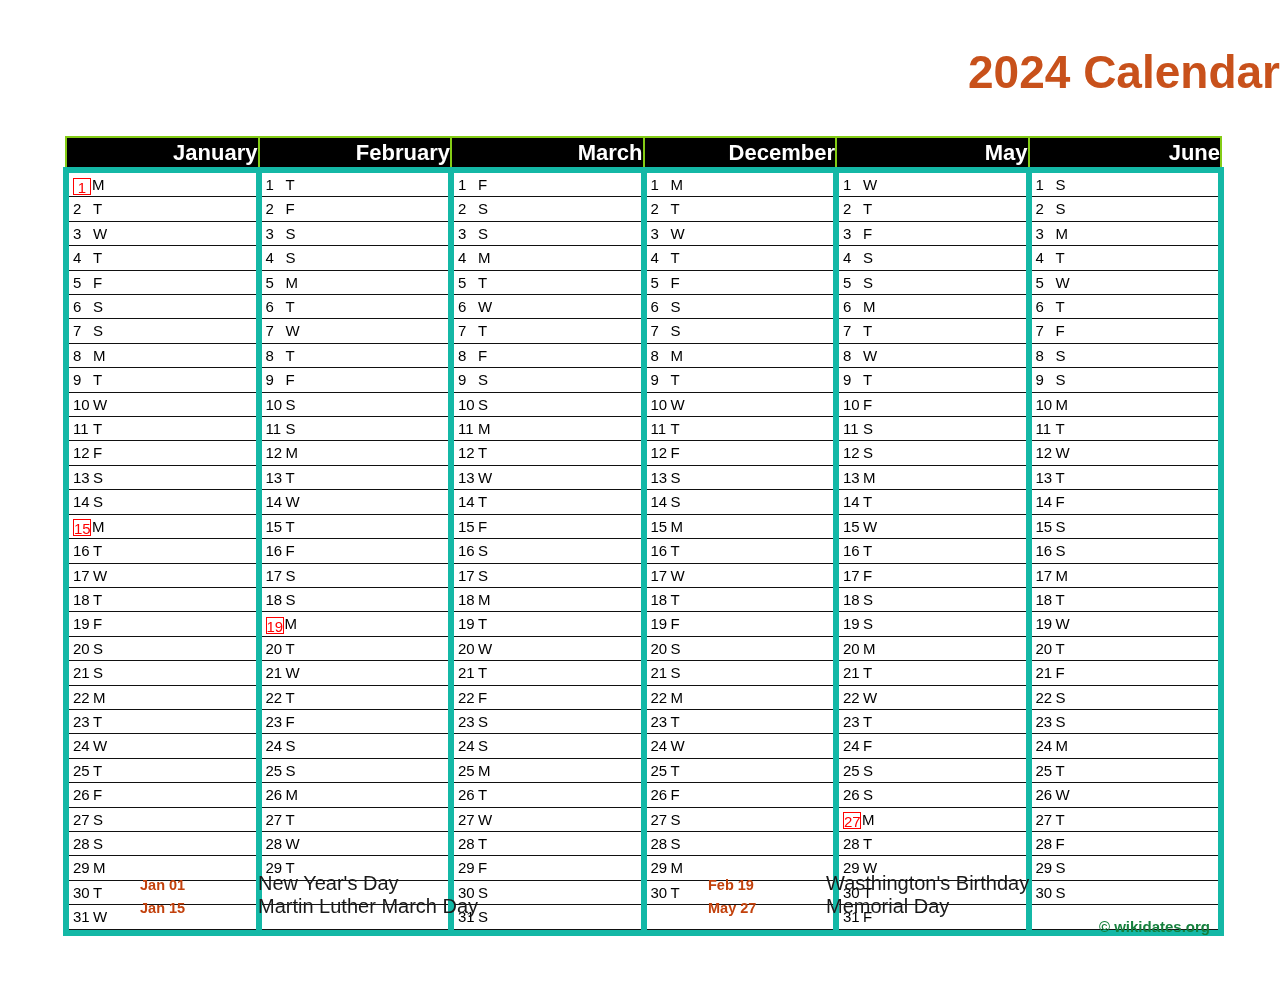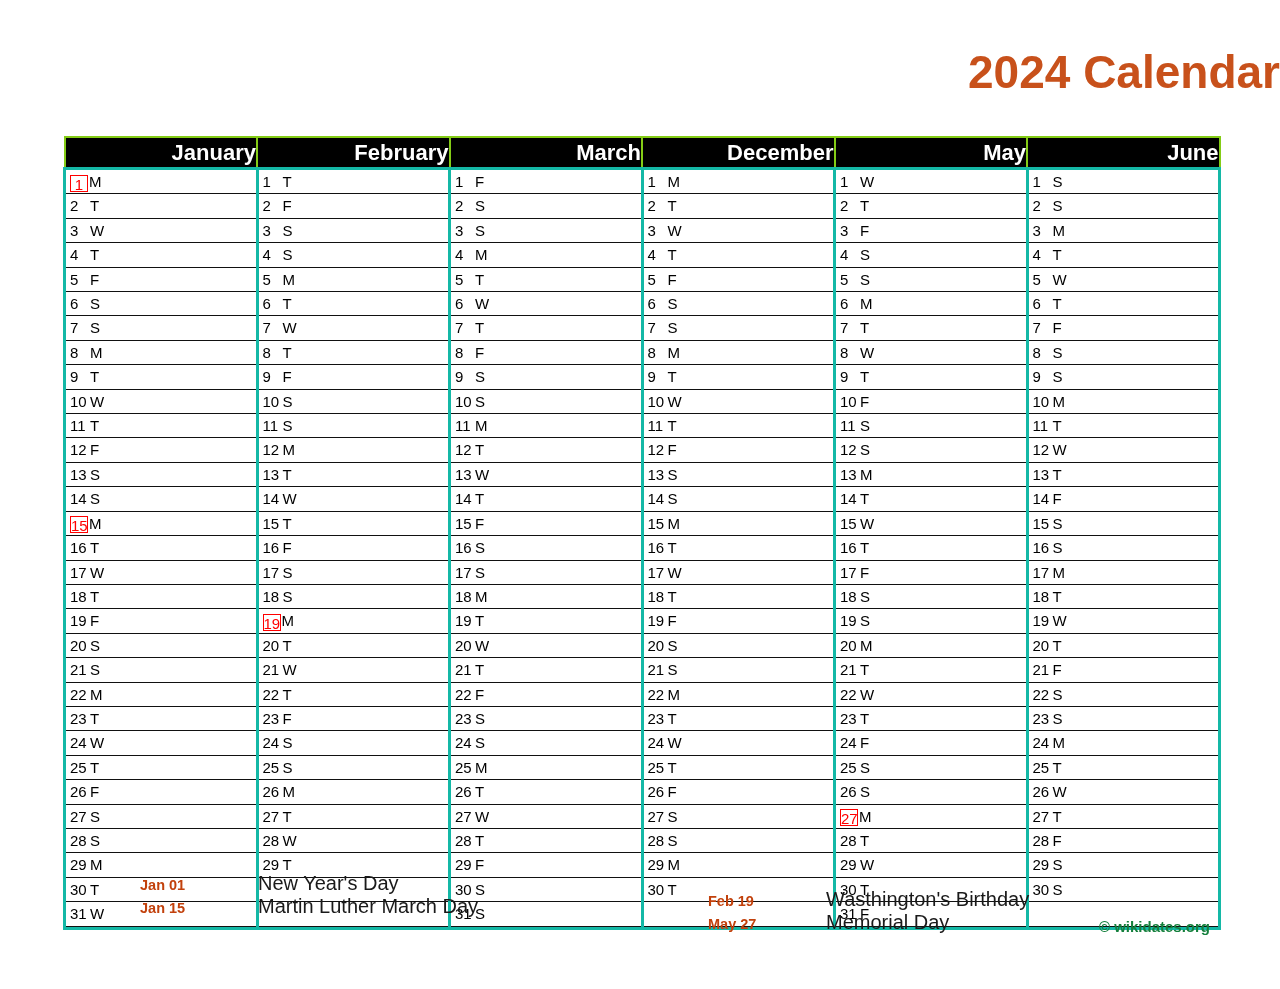--- a/index.html
+++ b/index.html
@@ -52,21 +52,21 @@
     text-align: right;
     height: 29px;
     padding: 0;
     border: 2px solid #84cc16;
     letter-spacing: 0px;
   }
 
   td.month-cell {
     padding: 0;
     margin: 7px;
-    border: 3px solid #14b8a6;
+    border: 6px solid #14b8a6;
     vertical-align: top;
   }
 
   table.daycol {
     border-collapse: collapse;
     table-layout: fixed;
     width: 100%;
   }
 
   table.daycol tr { height: 23.4px; }
@@ -116,21 +116,21 @@
     position: absolute;
     left: 0;
     top: 872px;
     width: 1280px;
   }
   .legend-col {
     position: absolute;
     top: 0;
   }
   .legend-col.left  { left: 140px; }
-  .legend-col.right { left: 708px; margin-top: 16px; }
+  .legend-col.right { left: 708px; }
 
   .legend-row {
     display: flex;
     align-items: baseline;
     height: 23px;
   }
   .legend-date {
     width: 118px;
     color: #c2410c;
     font-weight: bold;

